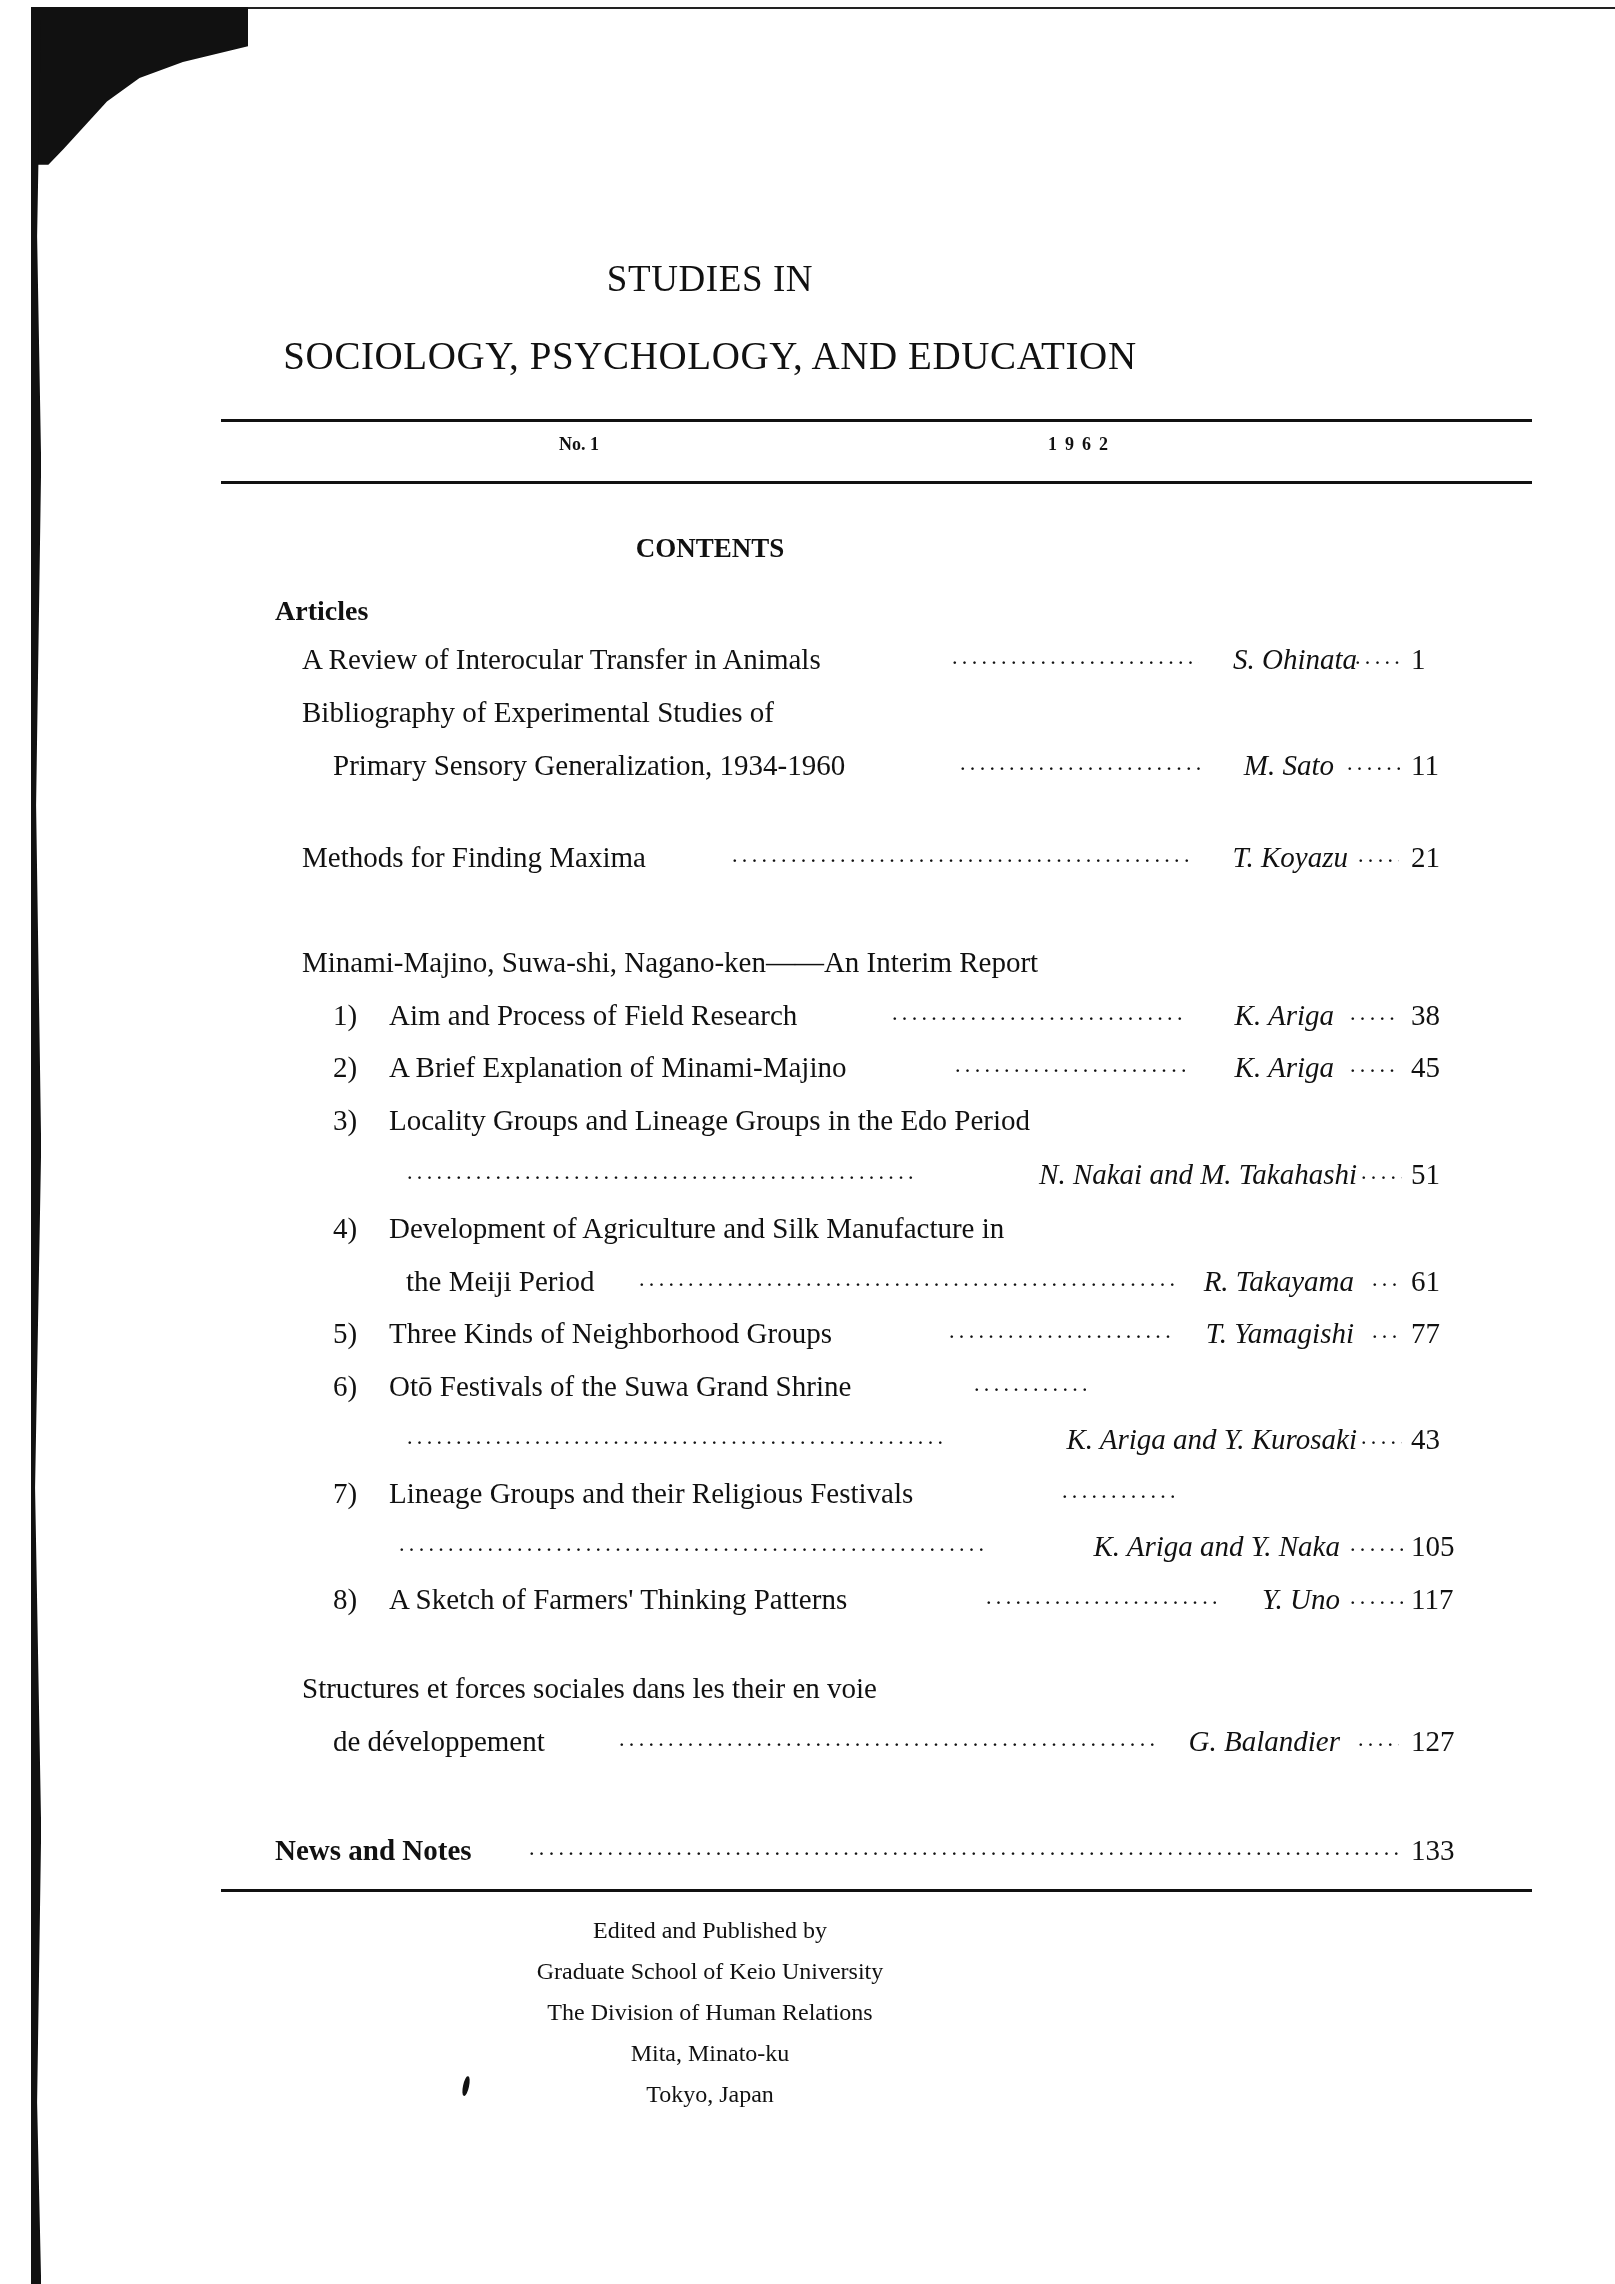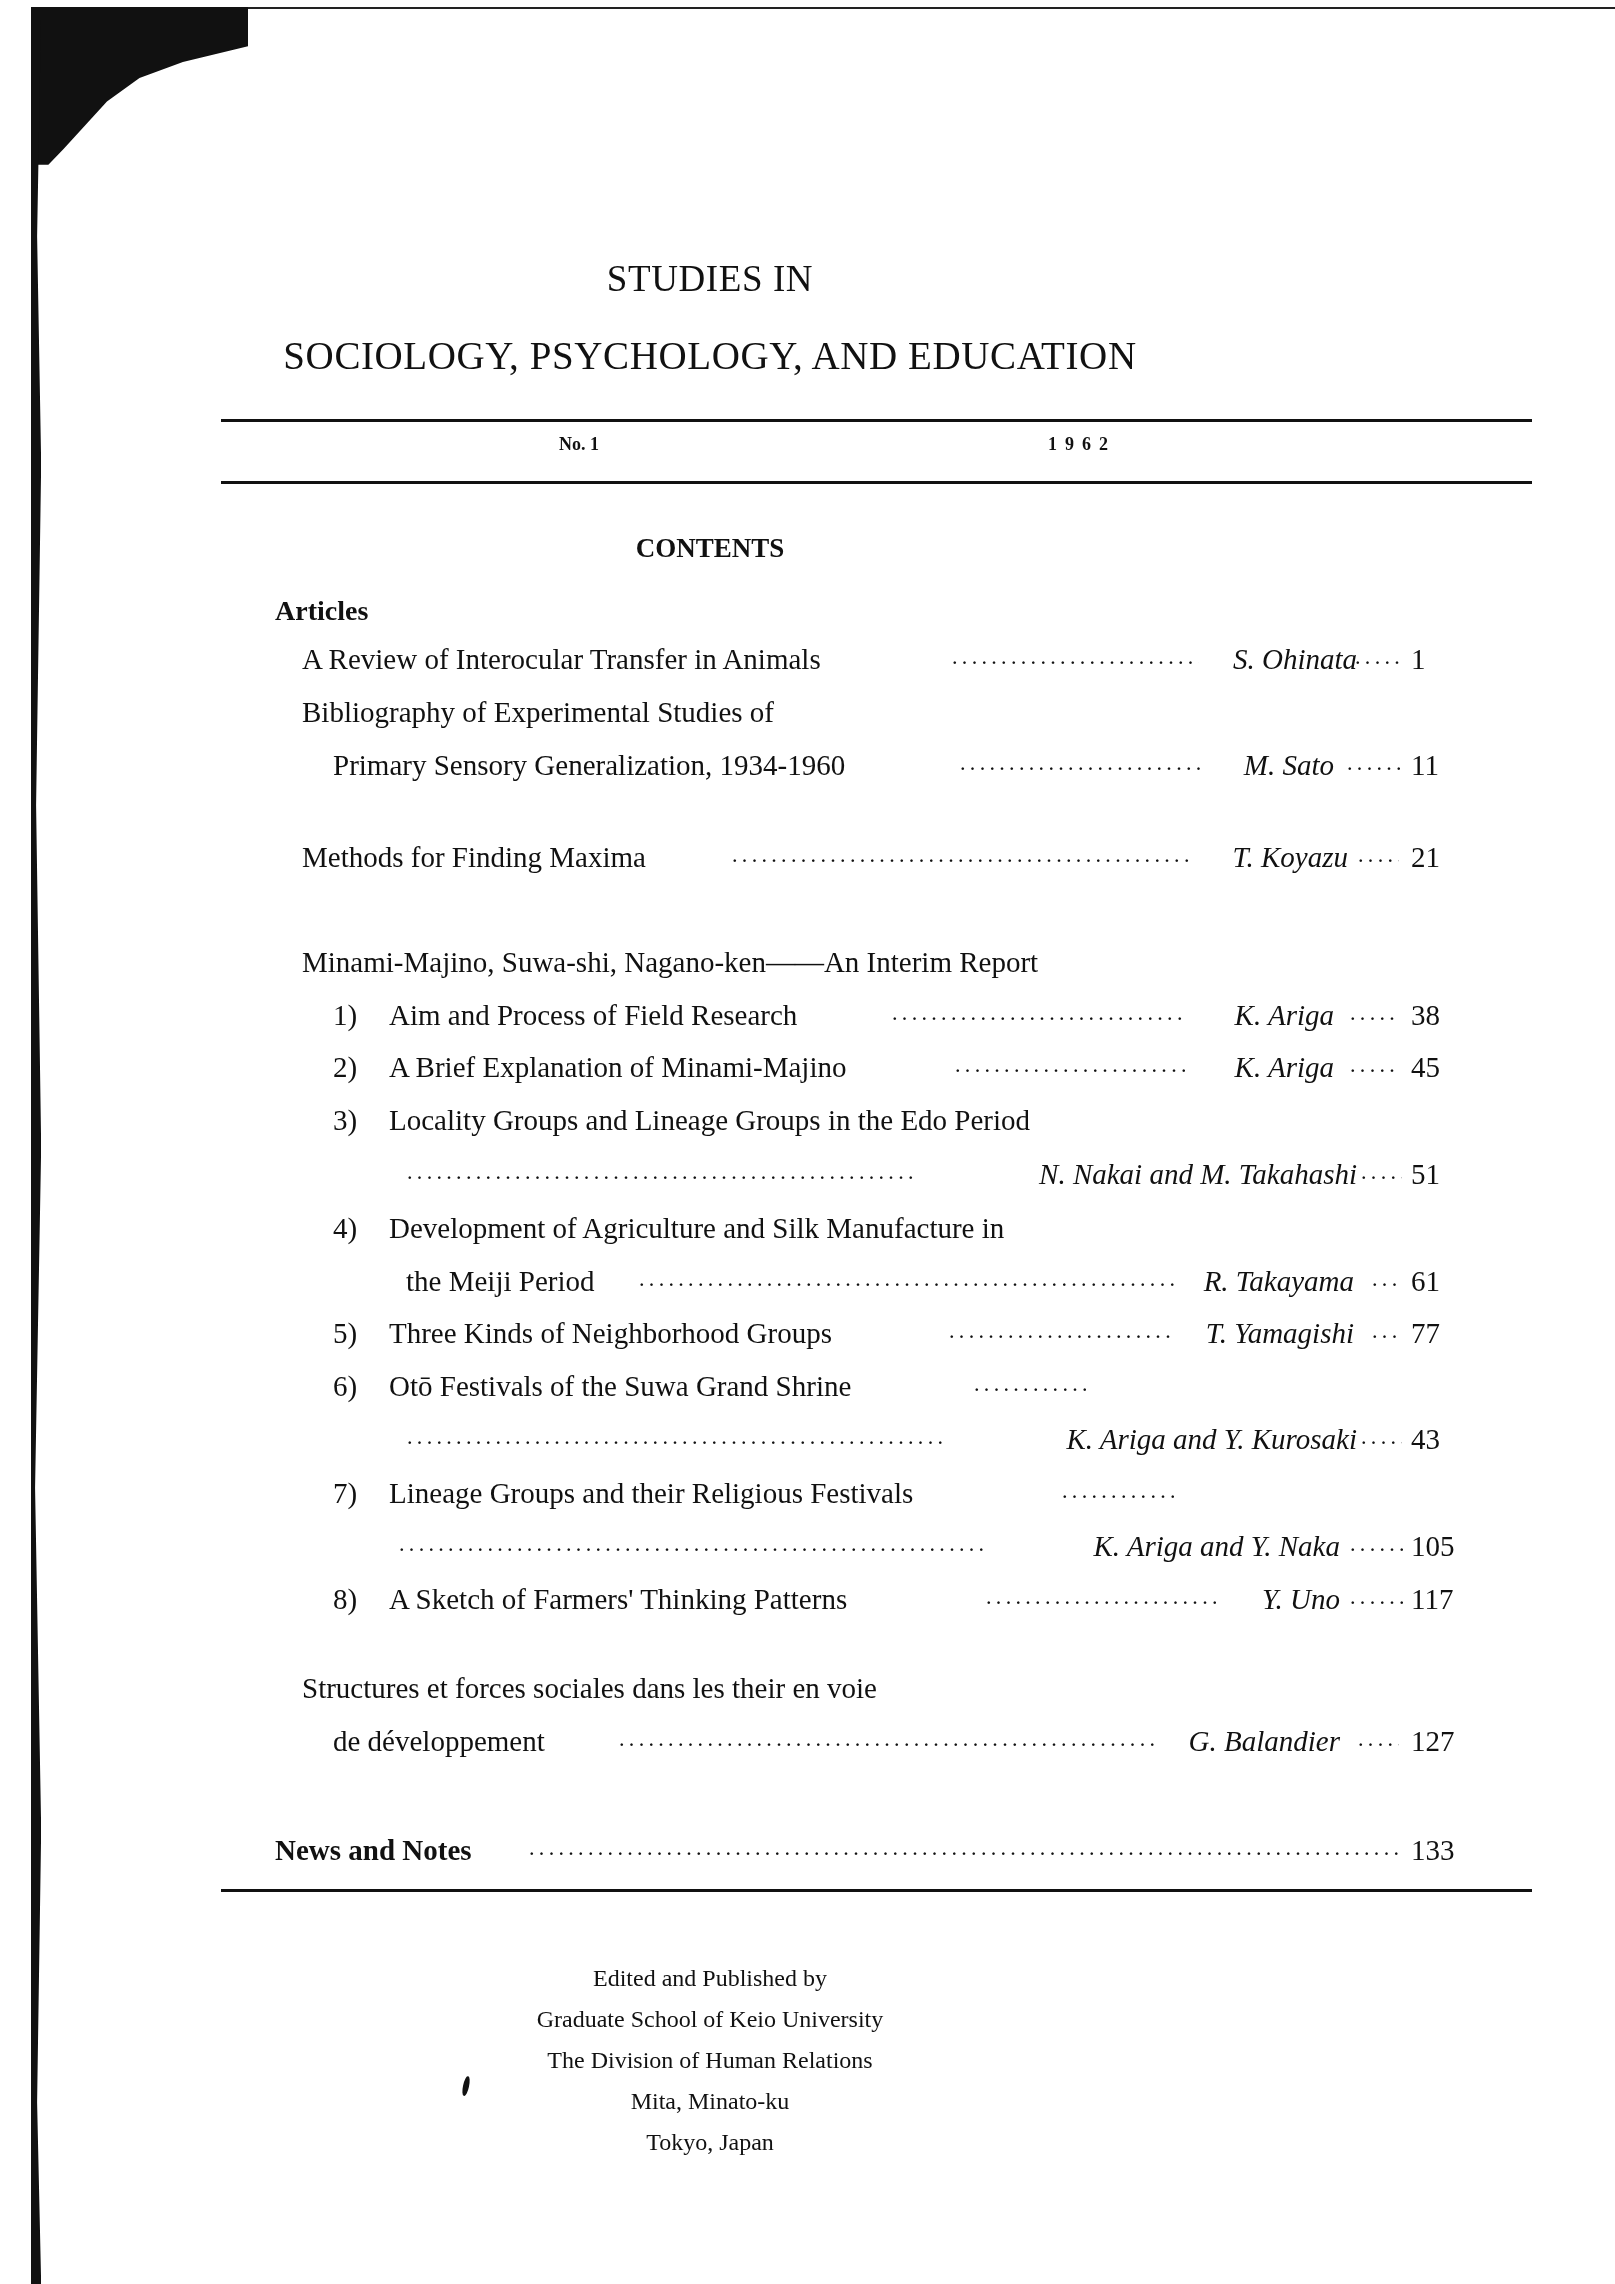--- a/index.html
+++ b/index.html
@@ -32,21 +32,21 @@
   .section { position:absolute; left:275px; font-size:28px; font-weight:bold; }
   .sec-articles { top:595px; }
 
   .toc-line { position:absolute; left:0; width:1571px; height:39px; font-size:29px; white-space:nowrap; }
   .toc-line .txt { position:absolute; }
   .toc-line .lead { position:absolute; height:34px; overflow:hidden; letter-spacing:2.3px; font-size:22.6px; top:6.8px; }
   .toc-line .author { position:absolute; right:188px; font-style:italic; }
   .toc-line .page-no { position:absolute; left:1411px; }
   .bold { font-weight:bold; }
 
-  .footer { font-size:24px; line-height:41px; top:1910px;margin-top:48px; }
+  .footer { font-size:24px; line-height:41px; top:1910px; }
 
   .stray-mark { position:absolute; left:463px; top:2076px; width:5.6px; height:20.3px; background:#111;
                 border-radius:50%; transform:rotate(12deg); }
 </style>
 </head>
 <body>
 
 <div class="page">
   <div class="scan-corner"></div>
   <div class="scan-edge-left"></div>

